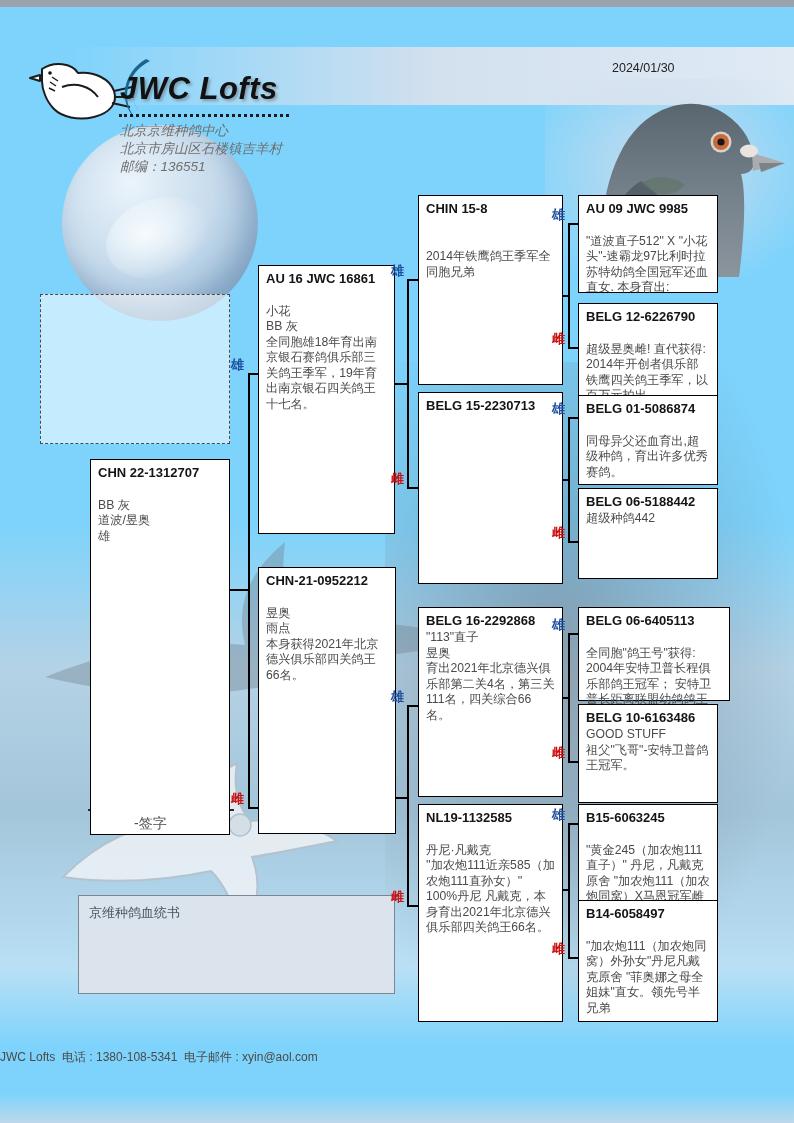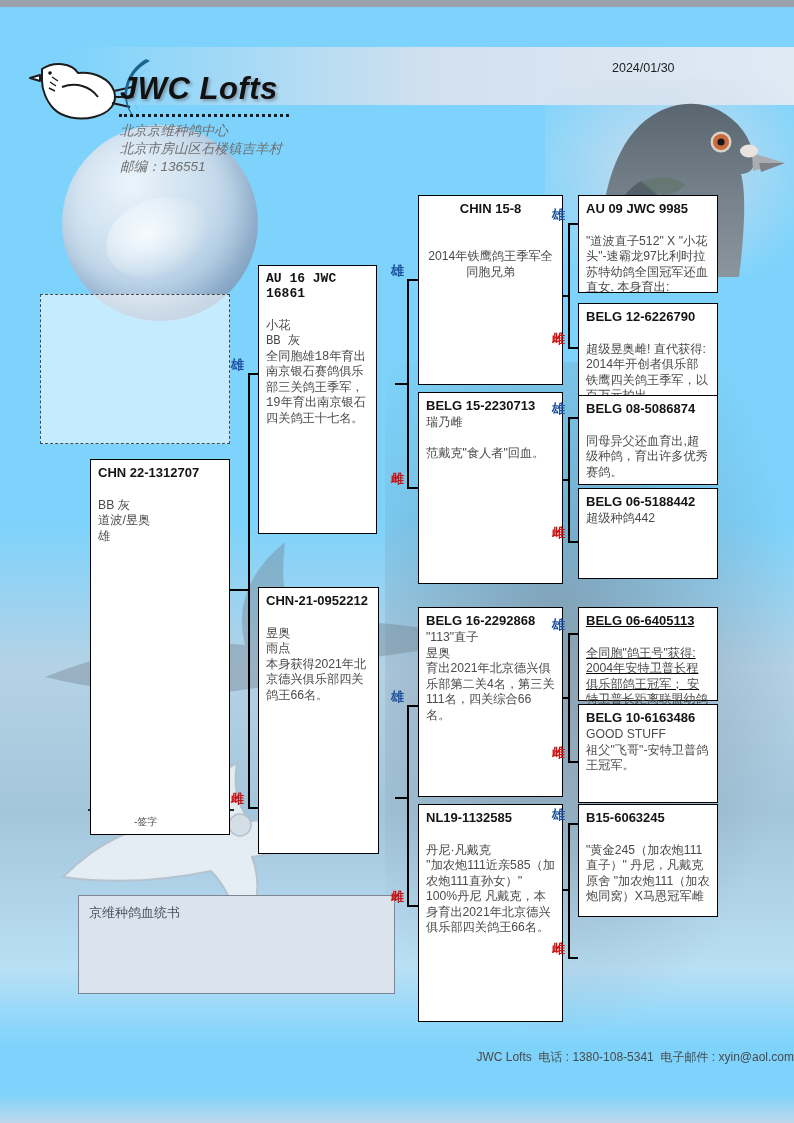--- a/index.html
+++ b/index.html
@@ -38,24 +38,24 @@
   
   .pbox { position:absolute; background:#fff; border:1.5px solid #000; padding:5px 7px; z-index:3; }
   .pbox .ring { font-weight:bold; font-size:13px; color:#141414; }
   .pbox .notes { margin-top:2px; font-size:12.2px; color:#4a4a4a; line-height:15.5px; white-space:pre-line; }
   
   .cl { position:absolute; background:#000; z-index:2; }
   .sex { position:absolute; z-index:4; font-weight:bold; font-size:13px; line-height:13px; }
   .dashed-photo { position:absolute; left:40px; top:287px; width:190px; height:150px;
     border:1.5px dashed #4a4a4a; z-index:2; background:rgba(255,255,255,0.55); }
   .sigline { position:absolute; left:88px; top:802px; width:146px; border-top:2px dashed #2a2a2a; z-index:2; }
-  .siglabel { position:absolute; left:134px; top:808px; font-size:10px; color:#4f4f4f; z-index:3;text-align:center; }
+  .siglabel { position:absolute; left:134px; top:808px; font-size:14px; color:#4f4f4f; z-index:3;text-align:center; }
   .cert { position:absolute; left:78px; top:888px; width:317px; height:99px; z-index:3;
     background:#dbe3ed; border:1px solid #7e8694; color:#4a5664; font-size:13px; padding:8px 10px; }
-  .footer { position:absolute; left:0; top:1042px; width:794px; text-align:right;
+  .footer { position:absolute; left:0; top:1042px; width:794px; text-align:left;
     font-size:12px; color:#4a4a4a; white-space:pre; z-index:5; }
   .photo { position:absolute; z-index:1; pointer-events:none; }
 </style>
 </head>
 <body>
 
 <div class="page">
 
   <div class="bg bg-topband"></div>
   <div class="bg bg-midband"></div>
@@ -125,46 +125,43 @@
   <div class="dashed-photo"></div>
 
   <div class="pbox" style="left:90px; top:452px; width:140px; height:376px;">
     <div class="ring">CHN 22-1312707</div>
     <div class="notes">
 BB 灰
 道波/昱奥
 雄</div>
   </div>
 
-  <div class="pbox" style="left:258px; top:258px; width:119px; height:269px;font-family:Liberation Mono, monospace;">
+  <div class="pbox" style="left:258px; top:258px; width:137px; height:269px;">
     <div class="ring">AU 16 JWC 16861</div>
     <div class="notes">
 小花
 BB 灰
 全同胞雄18年育出南京银石赛鸽俱乐部三关鸽王季军，19年育出南京银石四关鸽王十七名。</div>
   </div>
-  <div class="pbox" style="left:258px; top:580px; width:121px; height:267px;">
+  <div class="pbox" style="left:258px; top:560px; width:138px; height:267px;">
     <div class="ring">CHN-21-0952212</div>
     <div class="notes">
 昱奥
  雨点
 本身获得2021年北京德兴俱乐部四关鸽王66名。</div>
   </div>
 
-  <div class="pbox" style="left:418px; top:188px; width:145px; height:190px;text-align:center;">
+  <div class="pbox" style="left:418px; top:188px; width:145px; height:190px;">
     <div class="ring">CHIN 15-8</div>
     <div class="notes">
 
 2014年铁鹰鸽王季军全同胞兄弟</div>
   </div>
   <div class="pbox" style="left:418px; top:385px; width:145px; height:192px;">
     <div class="ring">BELG 15-2230713</div>
-    <div class="notes">瑞乃雌
-
-范戴克"食人者"回血。</div>
   </div>
   <div class="pbox" style="left:418px; top:600px; width:145px; height:190px;">
     <div class="ring">BELG 16-2292868</div>
     <div class="notes">"113"直子
 昱奥
 育出2021年北京德兴俱乐部第二关4名，第三关111名，四关综合66名。</div>
   </div>
   <div class="pbox" style="left:418px; top:797px; width:145px; height:218px;">
     <div class="ring">NL19-1132585</div>
     <div class="notes">
@@ -177,42 +174,47 @@
     <div class="ring">AU 09 JWC 9985</div>
     <div class="notes">
 "道波直子512" X "小花头"-速霸龙97比利时拉苏特幼鸽全国冠军还血直女. 本身育出:</div>
   </div>
   <div class="pbox" style="left:578px; top:296px; width:140px; height:96px;">
     <div class="ring">BELG 12-6226790</div>
     <div class="notes">
 超级昱奥雌! 直代获得: 2014年开创者俱乐部铁鹰四关鸽王季军，以百万元拍出。</div>
   </div>
   <div class="pbox" style="left:578px; top:388px; width:140px; height:90px;">
-    <div class="ring">BELG 08-5086874</div>
+    <div class="ring">BELG 01-5086874</div>
     <div class="notes">
 同母异父还血育出,超级种鸽，育出许多优秀赛鸽。</div>
   </div>
   <div class="pbox" style="left:578px; top:481px; width:140px; height:91px;">
     <div class="ring">BELG 06-5188442</div>
     <div class="notes">超级种鸽442</div>
   </div>
-  <div class="pbox" style="left:578px; top:600px; width:140px; height:94px;text-decoration:underline;">
+  <div class="pbox" style="left:578px; top:600px; width:152px; height:94px;">
     <div class="ring">BELG 06-6405113</div>
     <div class="notes">
 全同胞"鸽王号"获得: 2004年安特卫普长程俱乐部鸽王冠军； 安特卫普长距离联盟幼鸽鸽王</div>
   </div>
   <div class="pbox" style="left:578px; top:697px; width:140px; height:99px;">
     <div class="ring">BELG 10-6163486</div>
     <div class="notes">GOOD STUFF
 祖父"飞哥"-安特卫普鸽王冠军。</div>
   </div>
   <div class="pbox" style="left:578px; top:797px; width:140px; height:113px;">
     <div class="ring">B15-6063245</div>
     <div class="notes">
 "黄金245（加农炮111直子）" 丹尼，凡戴克原舍 "加农炮111（加农炮同窝）X马恩冠军雌</div>
+  </div>
+  <div class="pbox" style="left:578px; top:893px; width:140px; height:122px;">
+    <div class="ring">B14-6058497</div>
+    <div class="notes">
+"加农炮111（加农炮同窝）外孙女"丹尼凡戴克原舍 "菲奥娜之母全姐妹"直女。领先号半兄弟</div>
   </div>
 
   <div class="cl" style="left:230px; top:582px; width:18px; height:2px;"></div>
   <div class="cl" style="left:248px; top:366px; width:2px; height:436px;"></div>
   <div class="cl" style="left:250px; top:366px; width:8px; height:2px;"></div>
   <div class="cl" style="left:250px; top:800px; width:8px; height:2px;"></div>
 
   <div class="cl" style="left:395px; top:376px; width:12px; height:2px;"></div>
   <div class="cl" style="left:407px; top:272px; width:2px; height:210px;"></div>
   <div class="cl" style="left:409px; top:272px; width:9px; height:2px;"></div>

